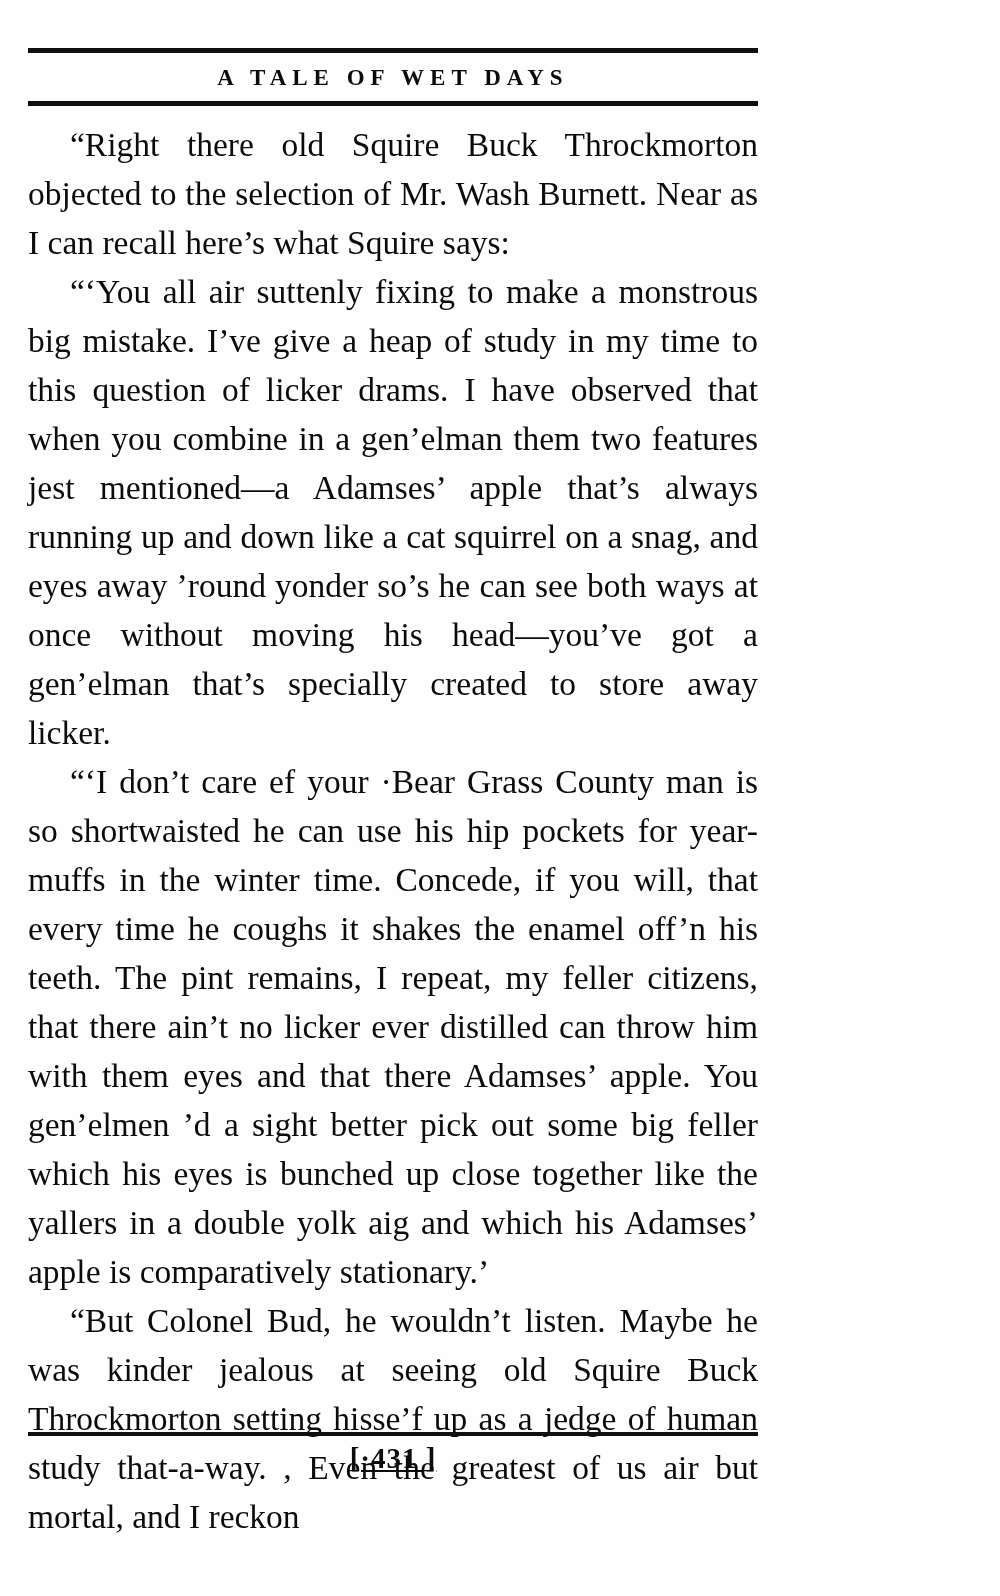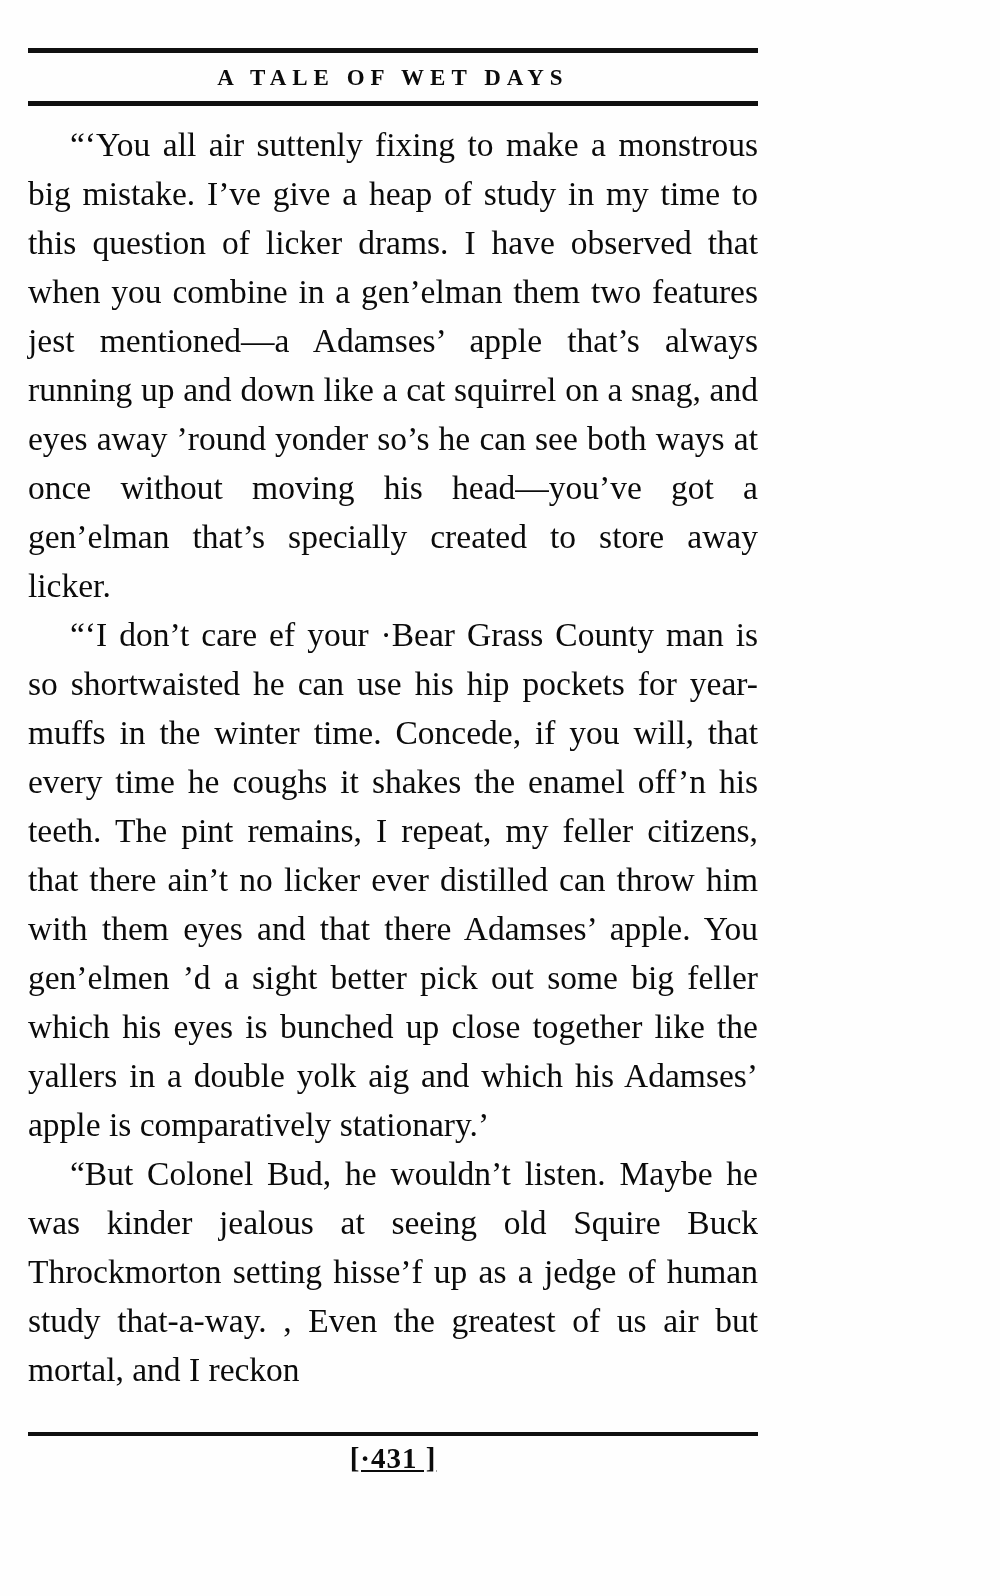--- a/index.html
+++ b/index.html
@@ -96,20 +96,21 @@
 
   <div class="text-col">
 
     <div class="rule-top"></div>
 
     <div class="running-head">A  TALE  OF  WET  DAYS</div>
 
     <div class="rule-bottom"></div>
 
     <div class="body-text">
+      <p>“Right there old  Squire Buck Throckmorton objected to the selection of Mr. Wash Burnett. Near as I can recall here’s what Squire says:</p>
       <p>“‘You all air suttenly fixing to make a monstrous big mistake.  I’ve give a heap of study in my time to this question of licker drams.  I have observed that when you combine in a gen’elman them two features jest mentioned—a Adamses’ apple that’s always running up and down like a cat squirrel on a snag, and eyes away ’round yonder so’s he can see both ways at once without moving his head—you’ve got a gen’elman that’s specially created to store away licker.</p>
       <p>“‘I don’t care ef your ·Bear Grass County man is so shortwaisted he can use his hip pockets for year-muffs in the winter time.   Concede, if you will, that every time he coughs it shakes the enamel off’n his teeth.  The pint remains, I repeat, my feller citizens, that there ain’t no licker ever distilled can throw him with them eyes and that there Adamses’ apple.  You gen’elmen ’d a sight better pick out some big feller which his eyes is bunched up close together like the yallers in a double yolk aig and which his Adamses’ apple is comparatively stationary.’</p>
       <p class="last">“But Colonel Bud, he wouldn’t listen.  Maybe he was kinder jealous at seeing old Squire Buck Throckmorton setting hisse’f up as a jedge of human study that-a-way.  , Even the greatest of us air but mortal, and I reckon</p>
     </div>
 
   </div>
 
   <div class="footer">
     <div class="rule-foot"></div>
     <div class="folio">[·431 ]</div>

